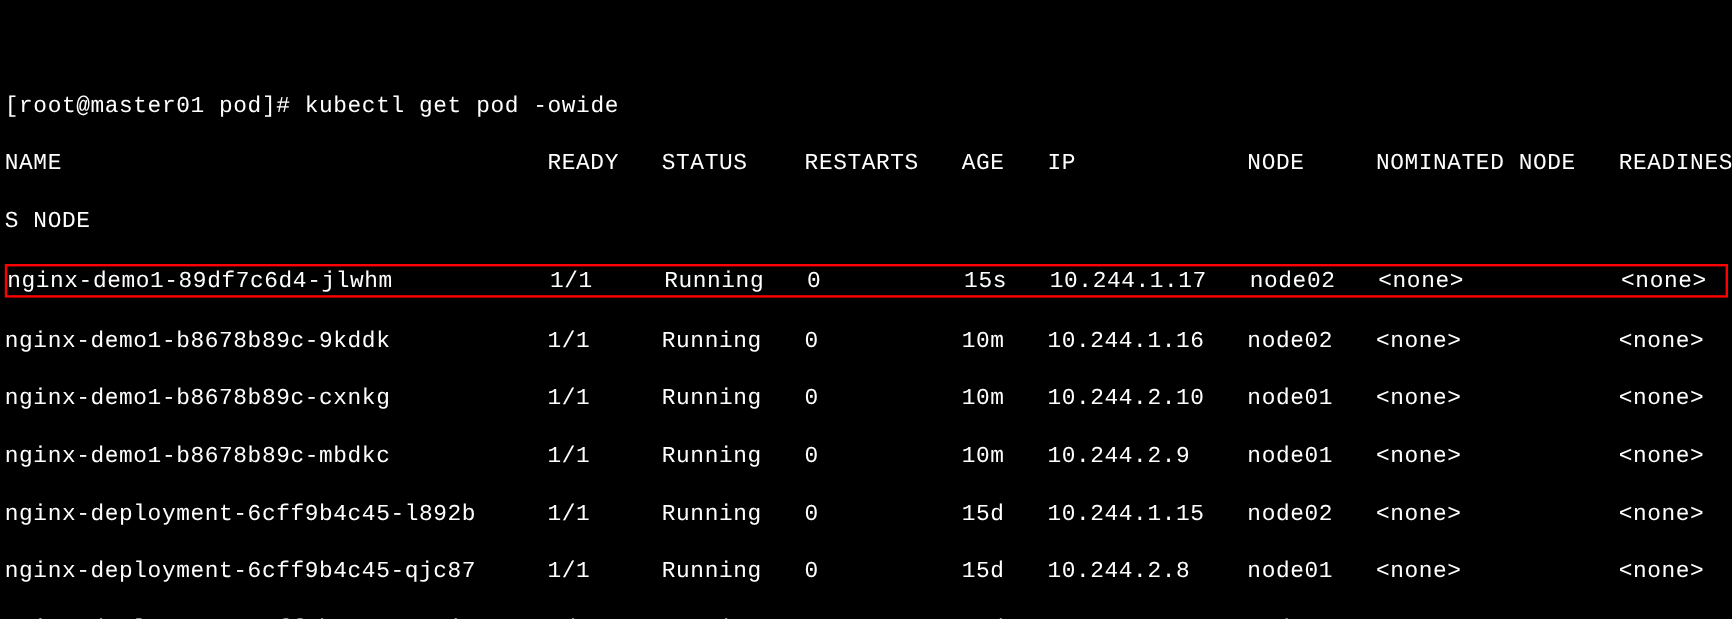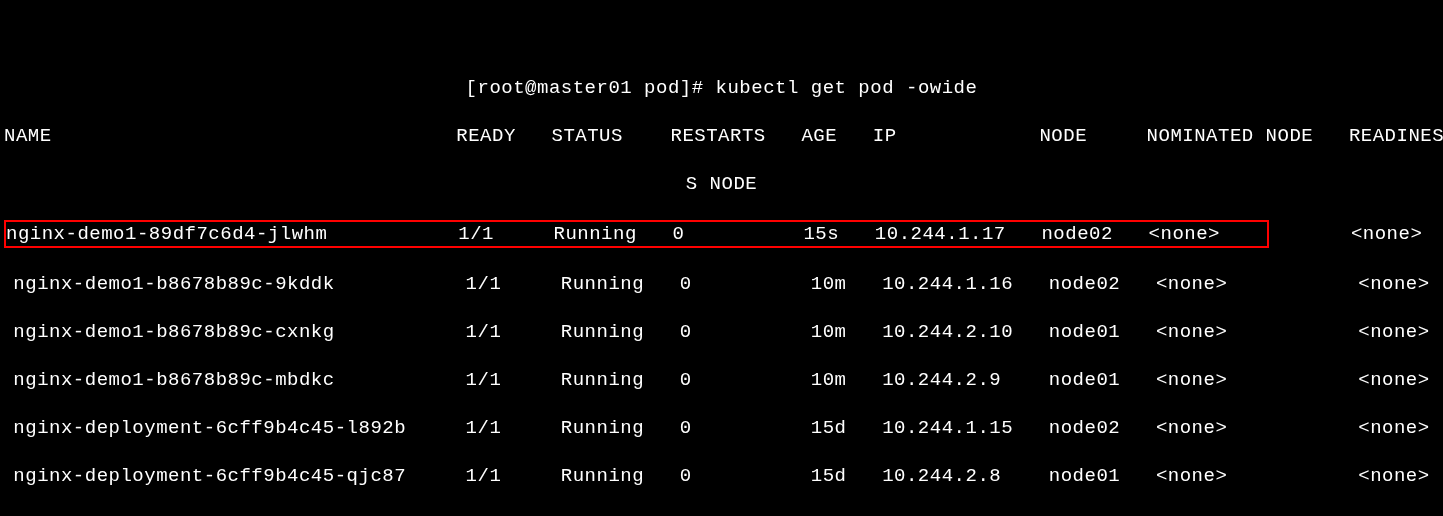--- a/index.html
+++ b/index.html
@@ -14,31 +14,30 @@
       letter-spacing: 0.5px;
     }
     .red-box {
       border: 2px solid #ff0000;
       display: inline-block;
       box-sizing: border-box;
       vertical-align: top;
     }
     .row {
       display: block;
-      text-align: center;
     }
   </style>
 </head>
 <body>
 
 
 <span class="row"><span>[root@master01 pod]# </span><span>kubectl get pod -owide</span></span>
 <span class="row">NAME                                  READY   STATUS    RESTARTS   AGE   IP            NODE     NOMINATED NODE   READINES</span>
 <span class="row">S NODE</span>
-<span class="row red-box" style="width:1265px;font-family:Liberation Mono, monospace;">nginx-demo1-89df7c6d4-jlwhm           1/1     Running   0          15s   10.244.1.17   node02   &lt;none&gt;           &lt;none&gt;</span>
+<span class="row red-box" style="width:1436px;font-family:Liberation Mono, monospace;">nginx-demo1-89df7c6d4-jlwhm           1/1     Running   0          15s   10.244.1.17   node02   &lt;none&gt;           &lt;none&gt;</span>
 <span class="row">nginx-demo1-b8678b89c-9kddk           1/1     Running   0          10m   10.244.1.16   node02   &lt;none&gt;           &lt;none&gt;</span>
 <span class="row">nginx-demo1-b8678b89c-cxnkg           1/1     Running   0          10m   10.244.2.10   node01   &lt;none&gt;           &lt;none&gt;</span>
 <span class="row">nginx-demo1-b8678b89c-mbdkc           1/1     Running   0          10m   10.244.2.9    node01   &lt;none&gt;           &lt;none&gt;</span>
 <span class="row">nginx-deployment-6cff9b4c45-l892b     1/1     Running   0          15d   10.244.1.15   node02   &lt;none&gt;           &lt;none&gt;</span>
 <span class="row">nginx-deployment-6cff9b4c45-qjc87     1/1     Running   0          15d   10.244.2.8    node01   &lt;none&gt;           &lt;none&gt;</span>
 <span class="row">nginx-deployment-6cff9b4c45-tcwjx     1/1     Running   0          15d   10.244.2.7    node01   &lt;none&gt;           &lt;none&gt;</span>
 
 
 
 

